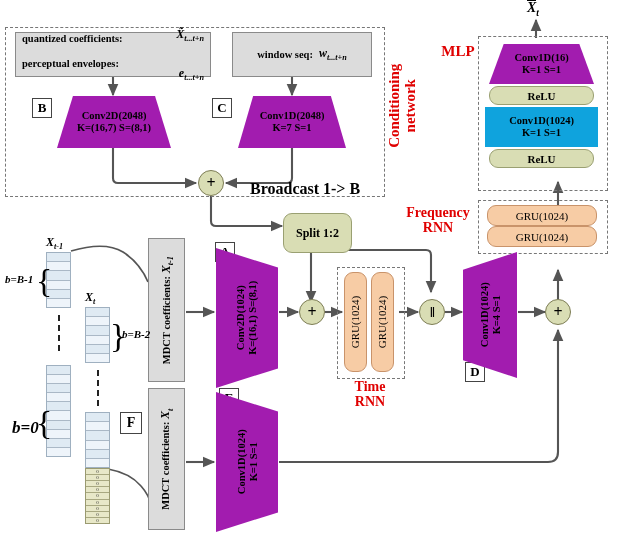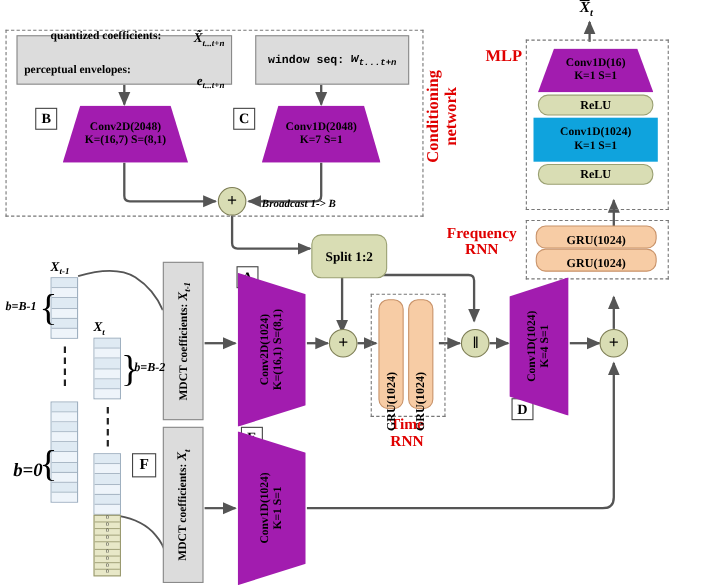--- a/index.html
+++ b/index.html
@@ -25,22 +25,22 @@
   .trap.right  {clip-path:polygon(0% 0%,100% 14%,100% 86%,0% 100%);}
   .trap.left   {clip-path:polygon(0% 14%,100% 0%,100% 100%,0% 86%);}
 
   
   .pale{position:absolute;background:#d9ddb4;border:1px solid #9aa072;
         border-radius:9px;display:flex;align-items:center;justify-content:center;
         font-weight:bold;box-sizing:border-box;}
 
   
   .gru{position:absolute;background:#f7cca5;border:1px solid #c9936a;
-       border-radius:9px;display:flex;align-items:flex-end;justify-content:center;
-       font-weight:bold;box-sizing:border-box;}
+       border-radius:9px;display:flex;align-items:center;justify-content:center;
+       font-weight:normal;box-sizing:border-box;}
 
   
   .opcirc{position:absolute;background:#d9ddb4;border:1.6px solid #7d7d55;
           border-radius:50%;display:flex;align-items:center;justify-content:center;
           font-weight:bold;box-sizing:border-box;}
 
   
   .tag{position:absolute;background:#fff;border:1.2px solid #444;
        display:flex;align-items:center;justify-content:center;
        font-weight:bold;font-size:13px;box-sizing:border-box;}
@@ -130,36 +130,36 @@
 
   <div class="dashbox" style="left:5px;top:27px;width:378px;height:168px;"></div>
 
   <div class="redlabel vert" style="left:348px;top:90px;width:110px;font-size:15px;">
     <span>Conditioning</span><br>
     <span>network</span>
   </div>
 
   <div class="greybox" style="left:15px;top:32px;width:196px;height:45px;font-size:10.5px;">
     <div style="width:100%;padding:0 6px;box-sizing:border-box;">
-      <div style="display:flex;justify-content:space-between;align-items:flex-start;margin-left:24px;">
+      <div style="display:flex;justify-content:space-between;align-items:flex-end;">
         <span>quantized coefficients:</span>
         <span class="ital" style="font-size:12px;">
           <span>X̃</span><sub>t...t+n</sub>
         </span>
       </div>
       <div style="display:flex;justify-content:space-between;align-items:center;margin-top:2px;">
         <span>perceptual envelopes:</span>
         <span class="ital" style="font-size:12px;margin-top:20px;">
           <span>e</span><sub>t...t+n</sub>
         </span>
       </div>
     </div>
   </div>
 
-  <div class="greybox" style="left:232px;top:32px;width:140px;height:45px;font-size:10.5px;font-family:Liberation Mono, monospace;">
+  <div class="greybox" style="left:232px;top:32px;width:140px;height:45px;font-size:10.5px;">
     <span>window seq:</span>
     <span class="ital" style="font-size:12px;margin-left:6px;">
       <span>w</span><sub>t...t+n</sub>
     </span>
   </div>
 
   <div class="tag" style="left:32px;top:98px;width:20px;height:20px;">
     <span>B</span>
   </div>
   <div class="trap down" style="left:57px;top:96px;width:114px;height:52px;font-size:10.5px;">
@@ -175,21 +175,21 @@
   <div class="trap down" style="left:238px;top:96px;width:108px;height:52px;font-size:10.5px;">
     <div>
       <div>Conv1D(2048)</div>
       <div>K=7 S=1</div>
     </div>
   </div>
 
   <div class="opcirc" style="left:198px;top:170px;width:26px;height:26px;font-size:16px;">
     <span>+</span>
   </div>
-  <div class="txt" style="left:238px;top:180px;font-size:10px;font-style:italic;">
+  <div class="txt" style="left:250px;top:180px;font-size:16px;">
     <span>Broadcast 1-&gt; B</span>
   </div>
 
   <div class="dashbox" style="left:478px;top:36px;width:128px;height:153px;"></div>
   <div class="redlabel" style="left:438px;top:44px;width:40px;font-size:15px;">
     <span>MLP</span>
   </div>
 
   <div class="txt ital" style="left:527px;top:0px;font-size:14px;">
     <span class="ovl">X</span><sub>t</sub>

